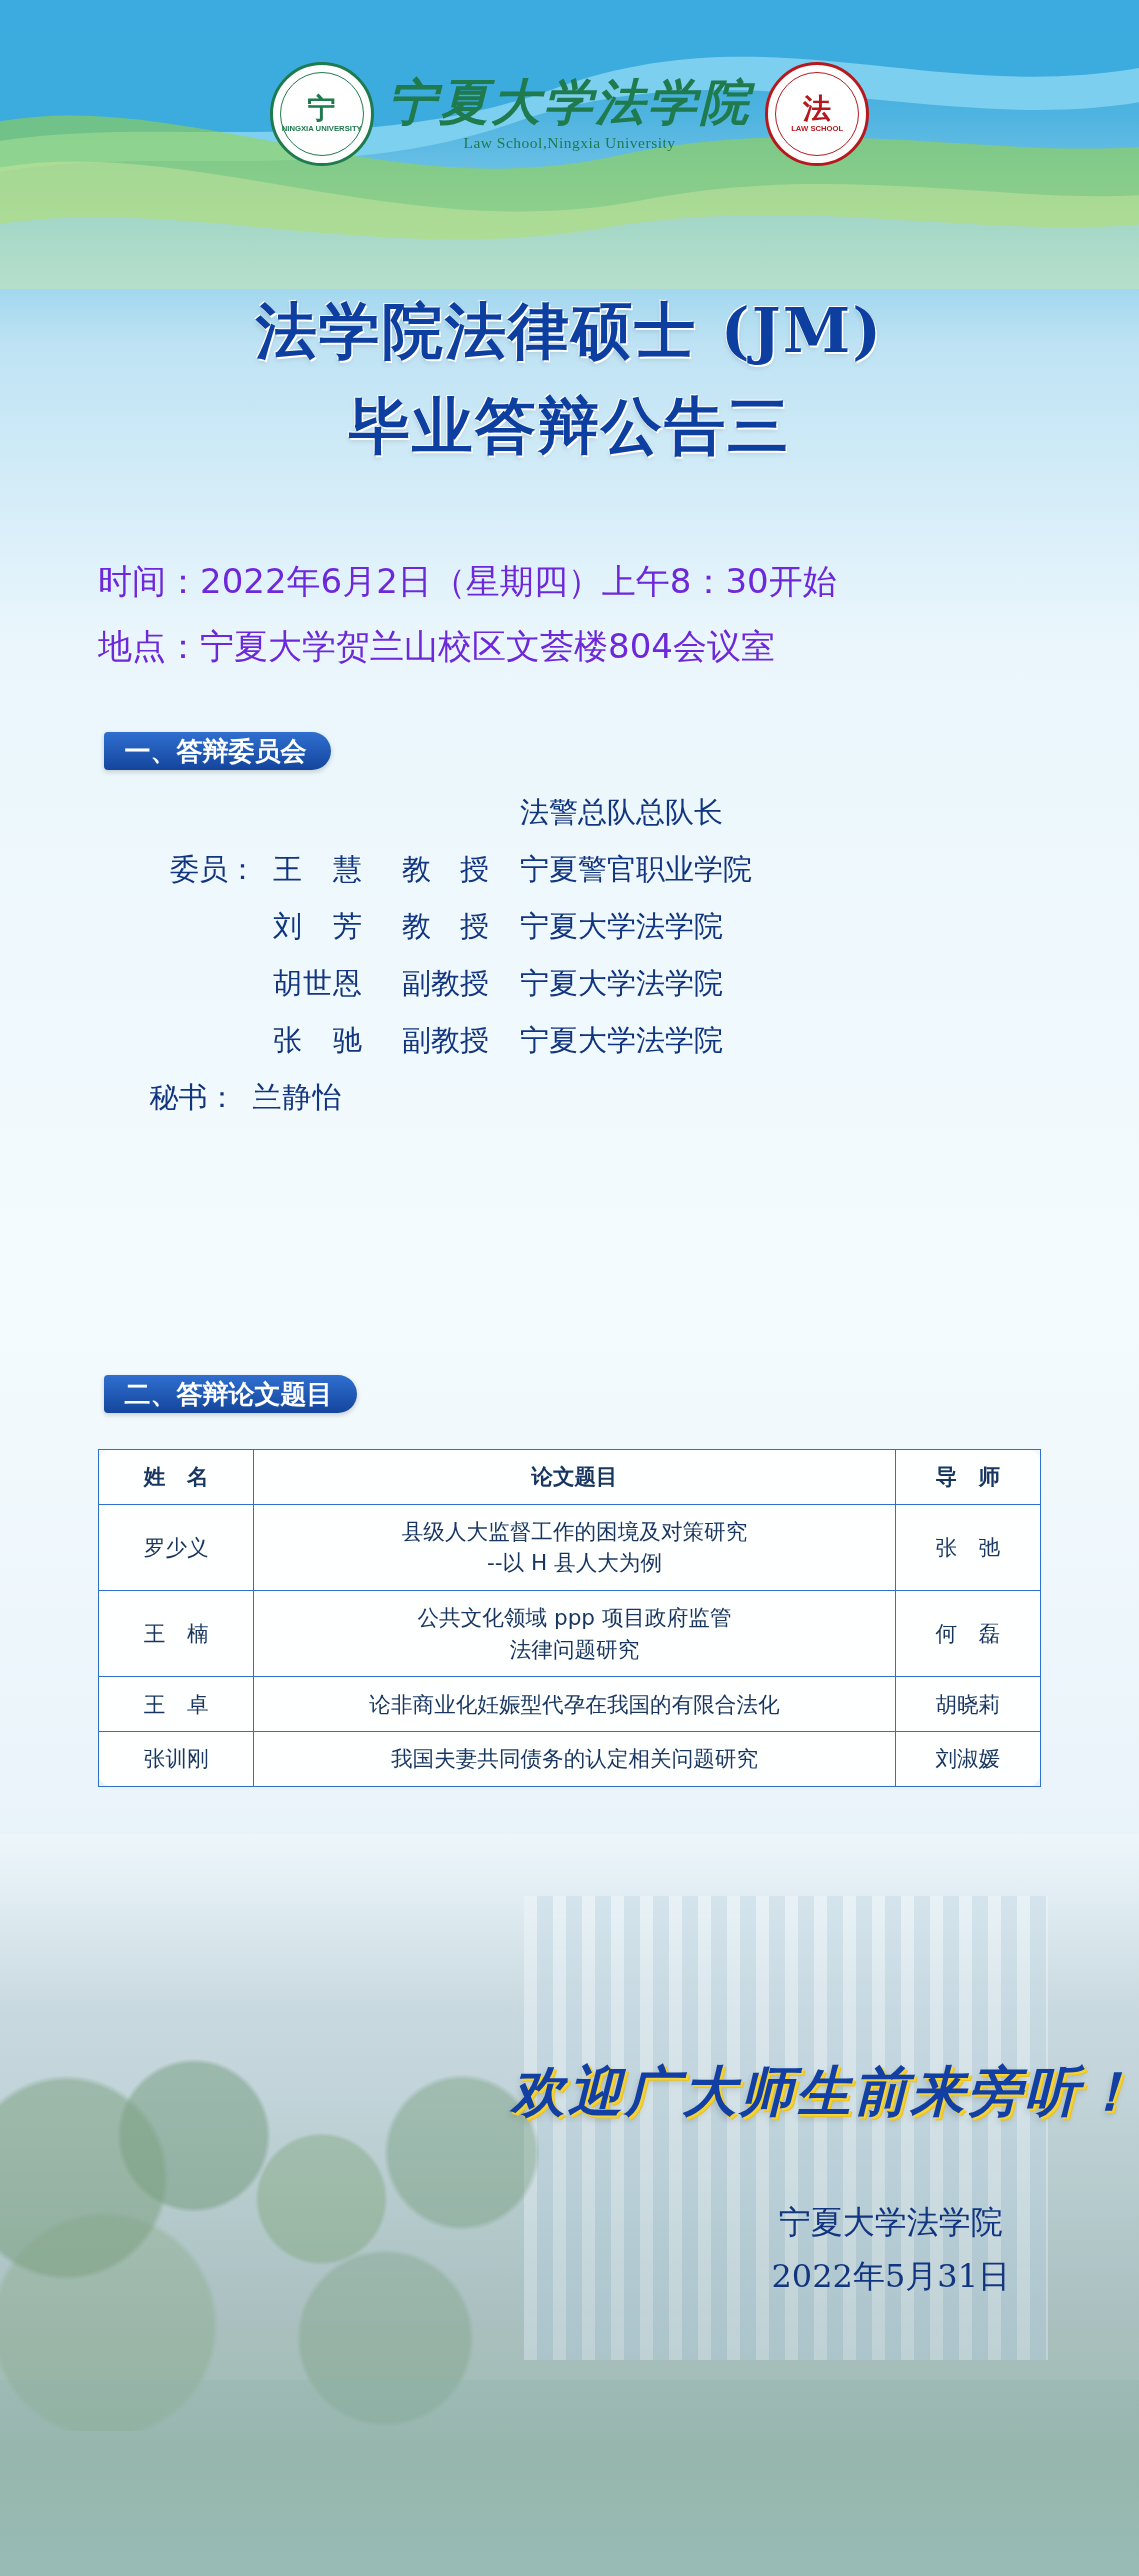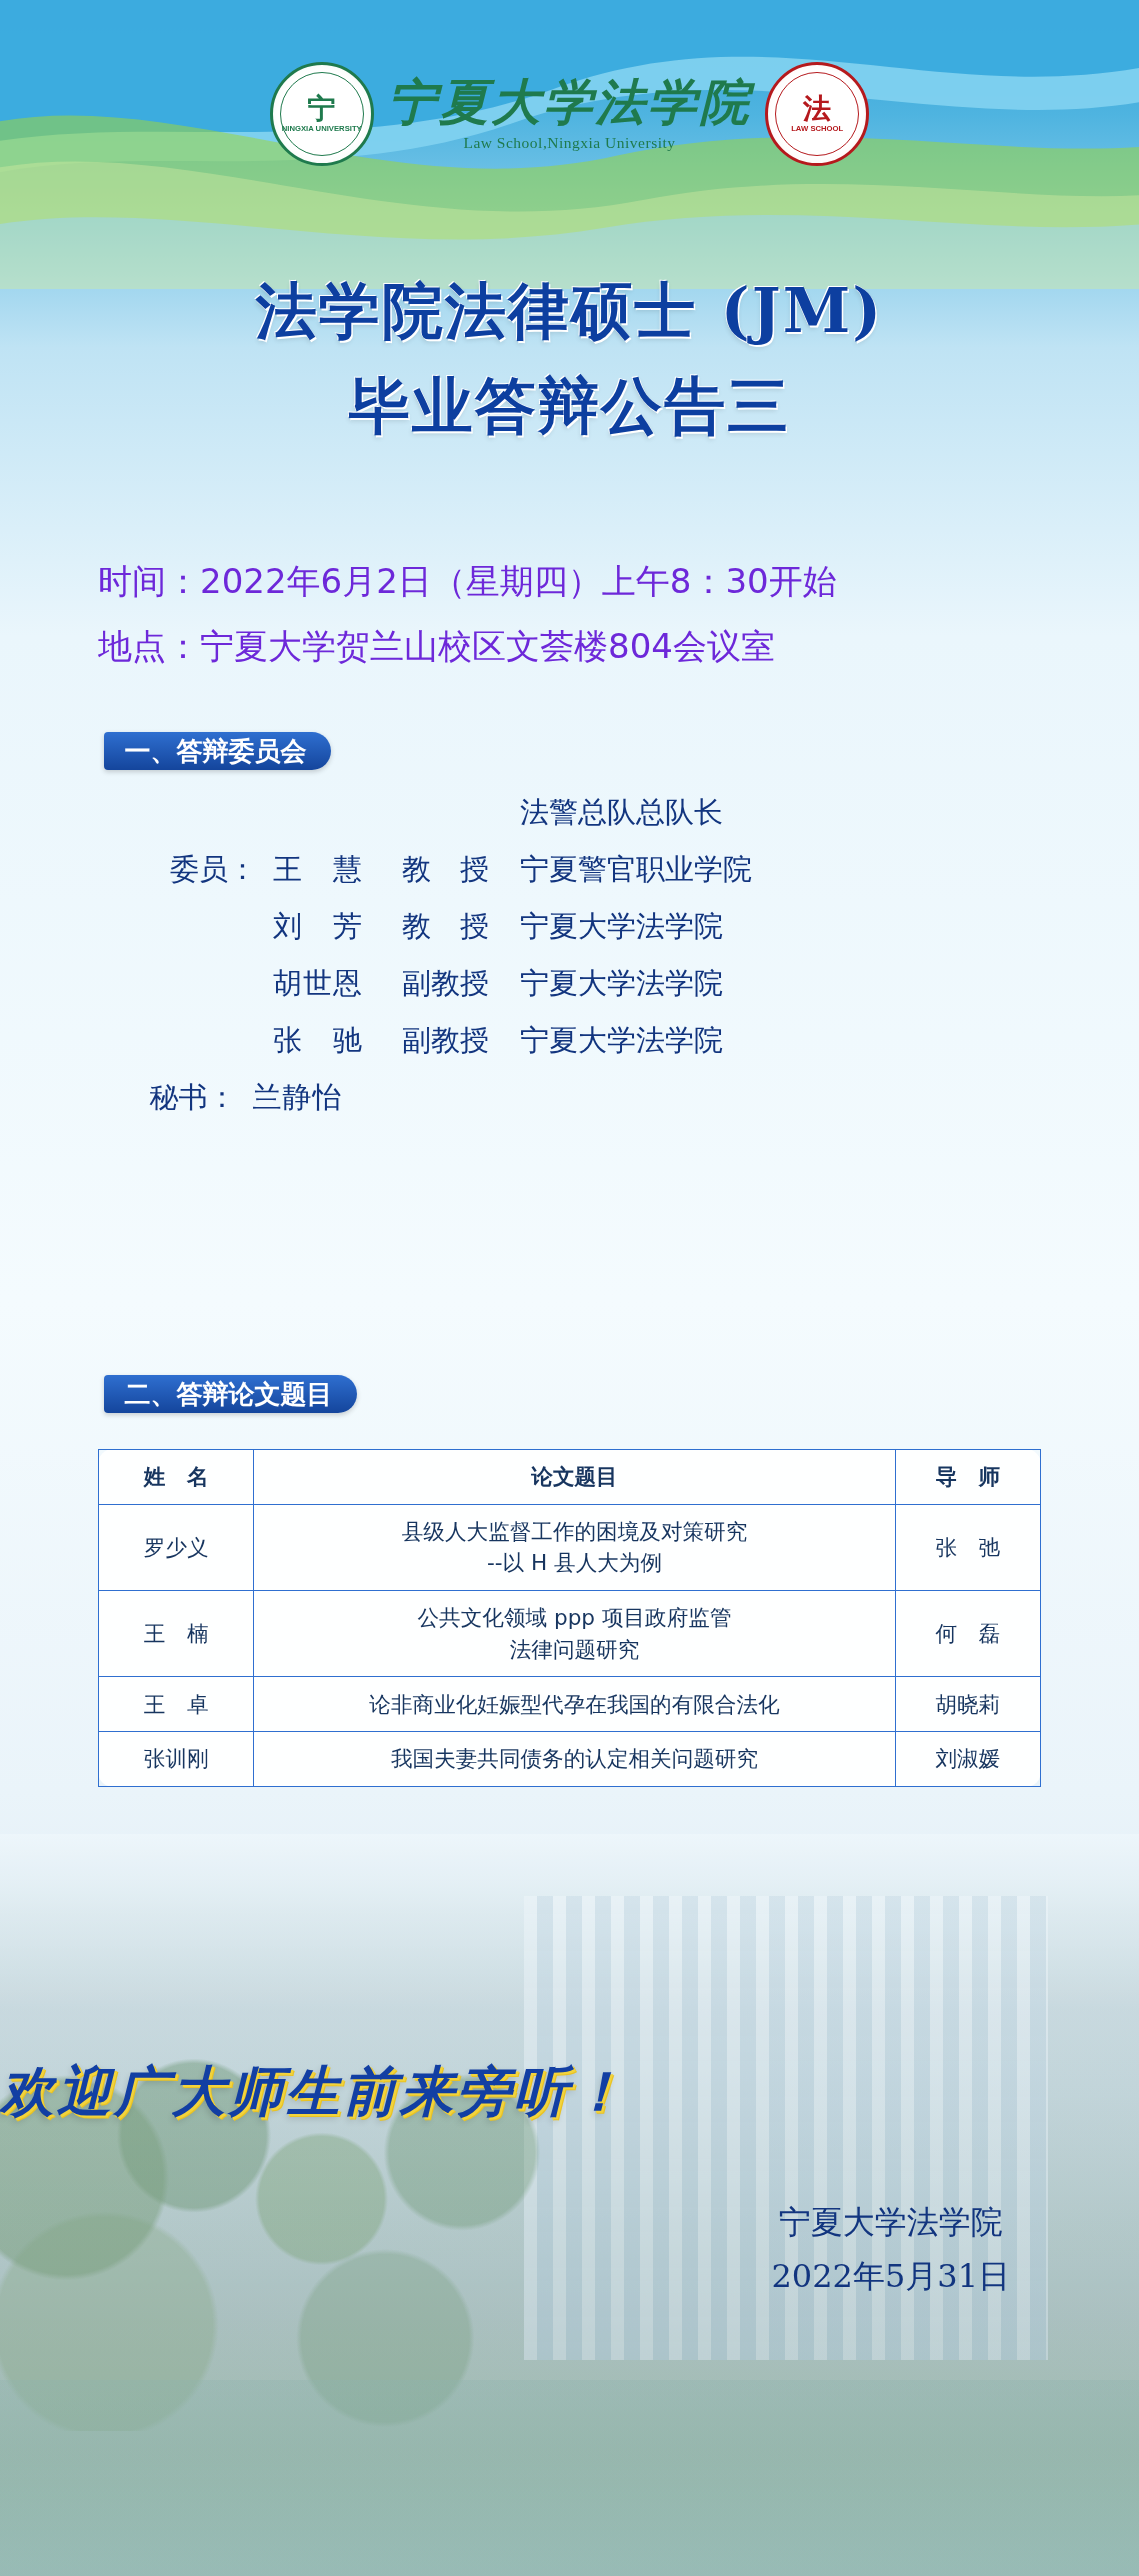--- a/index.html
+++ b/index.html
@@ -149,21 +149,21 @@
     font-family: "Liberation Serif", serif;
     font-size: 15.5px;
     letter-spacing: 0.5px;
     margin-top: 8.2px;
     white-space: nowrap;
   }
 
   
   .title-block {
     position: absolute;
-    top: 264px;
+    top: 284px;
     left: 0; right: 0;
     text-align: center;
   }
   .title-line {
     font-family: "DejaVu Serif", "Liberation Serif", serif;
     font-weight: 700;
     font-size: 61px;
     letter-spacing: 2.1px;
     color: #0d3fa0;
     text-shadow:
@@ -266,32 +266,33 @@
   table.thesis th { font-weight: 700; }
   .col-name { width: 144px; }
   .col-adv  { width: 134px; }
   .cell-sub { display:block; }
 
   
   .slogan {
     position: absolute;
     left: 0; right: 0;
     top: 2056px;
-    text-align: left;
+    text-align: right;
     font-family: "DejaVu Serif", "Liberation Serif", serif;
     font-style: italic;
     font-weight: 700;
     font-size: 54px;
     letter-spacing: 3.1px;
     color: #123fa3;
     text-shadow:
       2.1px 2.1px 0 #f2d33c,
       3.1px 3.1px 0 #e9c324,
       0 4.1px 7.2px rgba(0,0,0,.18);
     white-space: nowrap;
+    padding-left: 48px;
   }
 
   
   .signature {
     position: absolute;
     right: 129px;
     top: 2195px;
     text-align: center;
     color: #12357f;
     font-family: "DejaVu Serif", "Liberation Serif", serif;

